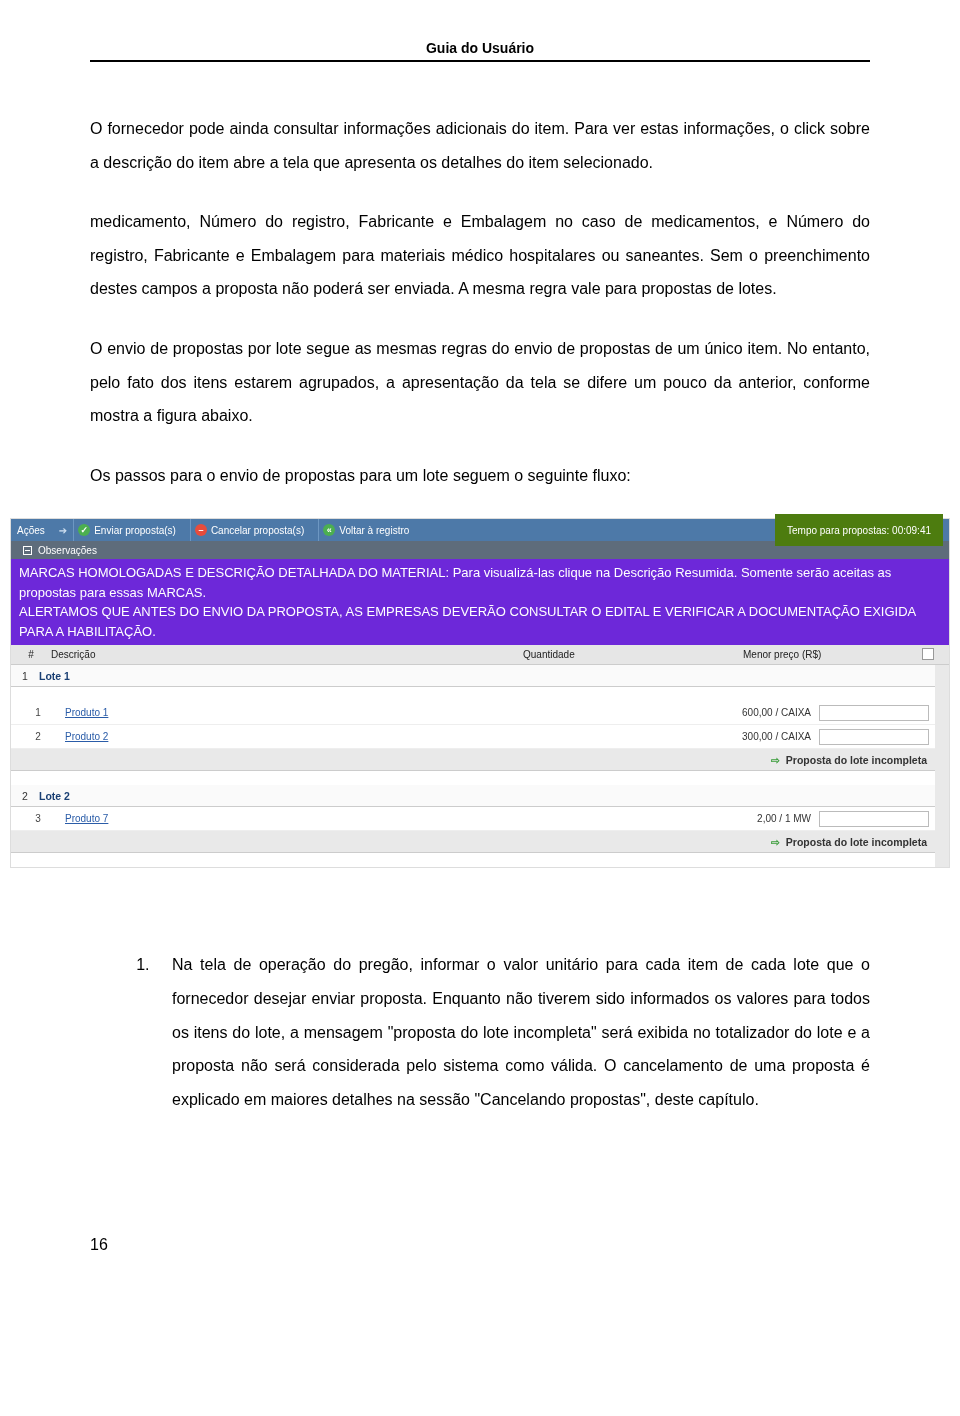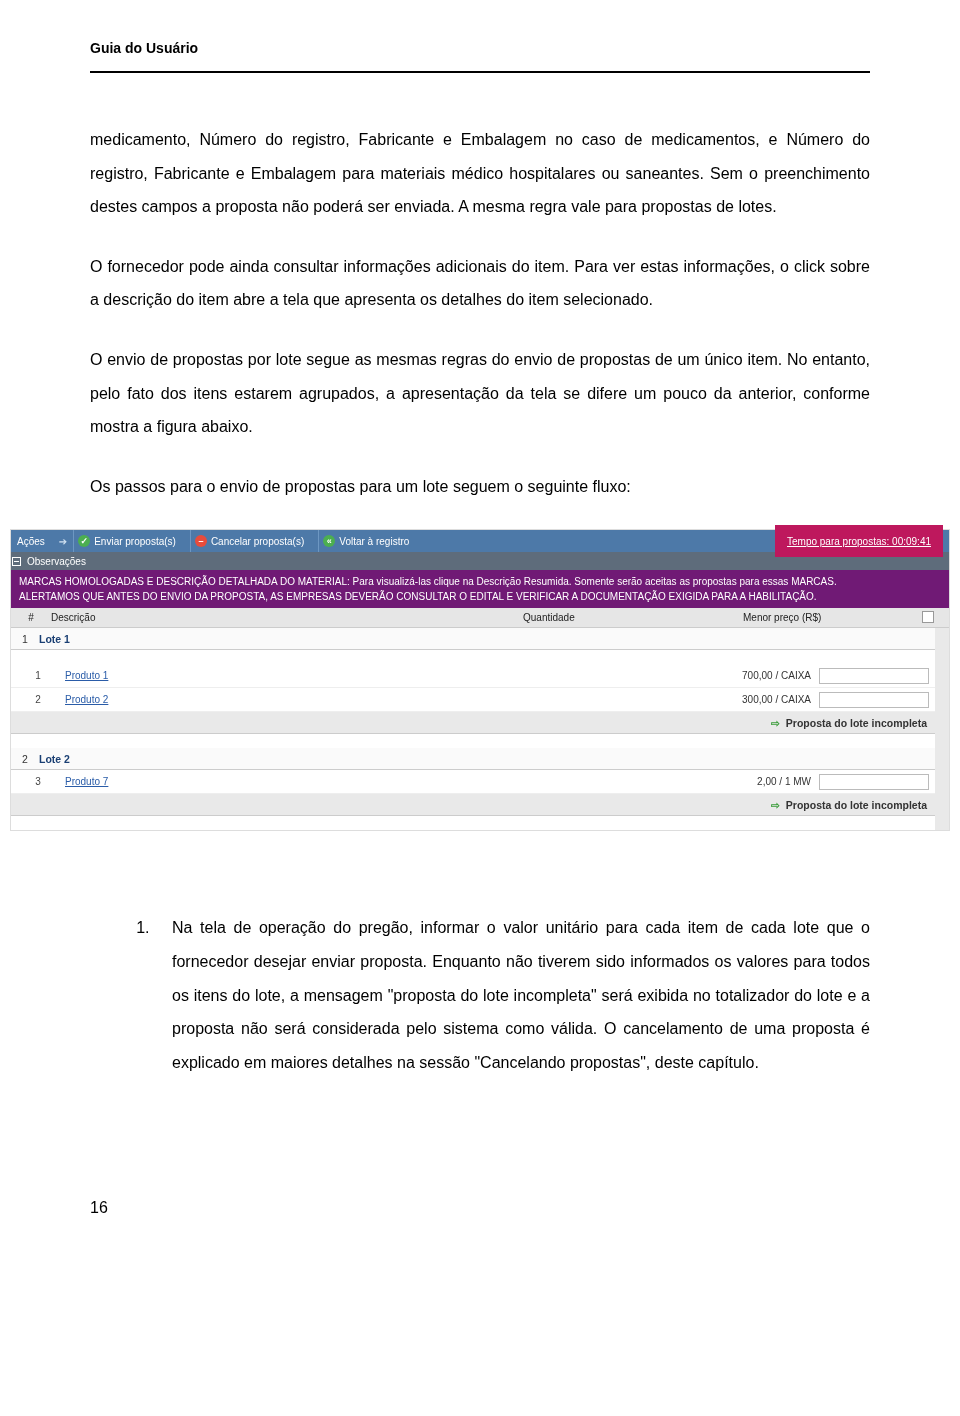--- a/index.html
+++ b/index.html
@@ -8,23 +8,23 @@
     background: #fff;
     font-family: Arial, Helvetica, sans-serif;
     color: #000;
     padding: 0;
   }
   .page {
     width: 960px;
     padding: 40px 90px 40px 90px;
   }
   .header {
-    text-align: left;
+    text-align: center;
     border-bottom: 2px solid #000;
-    padding-bottom: 15px;
+    padding-bottom: 4px;
     margin-bottom: 50px;
     font-size: 14px;
     font-weight: bold;
   }
   .body-text {
     font-size: 16px;
     line-height: 2.1;
     text-align: justify;
     margin-bottom: 26px;
   }
@@ -70,54 +70,53 @@
     border-radius: 50%;
     text-align: center;
     line-height: 12px;
     font-size: 9px;
     font-weight: bold;
   }
   .ico-green { background: #4caf50; color: #fff; }
   .ico-red { background: #e74c3c; color: #fff; }
   .tb-spacer { flex: 1; }
   .tb-timer {
-    background: #be185d;
+    background: #4d7c0f;
     height: 100%;
     display: flex;
     align-items: center;
     padding: 16px 12px;
-    text-decoration: underline;
   }
   .obs {
     display: flex;
     align-items: center;
     gap: 6px;
     background: #5e6c7b;
     color: #fff;
     height: 18px;
     font-size: 10px;
-    padding: 0 1px;
+    padding: 0 12px;
   }
   .obs-sq {
     display: inline-block;
     width: 9px; height: 9px;
     border: 1px solid #fff;
     position: relative;
   }
   .obs-sq::before {
     content: "";
     position: absolute;
     left: 1px; top: 3px;
     width: 5px; height: 1px;
     background: #fff;
   }
   .notice {
-    background: #701a75;
+    background: #6d28d9;
     color: #fff;
-    font-size: 10px;
+    font-size: 13px;
     padding: 4px 8px;
     line-height: 1.5;
   }
   .table-head {
     display: flex;
     align-items: center;
     background: #e6e6e6;
     height: 20px;
     font-size: 10px;
     border-bottom: 1px solid #ccc;
@@ -204,22 +203,22 @@
 </style>
 </head>
 <body>
 
 <div class="page">
 
   <div class="header">
     <span>Guia do Usuário</span>
   </div>
 
+  <p class="body-text">O fornecedor pode ainda consultar informações adicionais do item. Para ver estas informações, o click sobre a descrição do item abre a tela que apresenta os detalhes do item selecionado.</p>
   <p class="body-text">medicamento, Número do registro, Fabricante e Embalagem no caso de medicamentos, e Número do registro, Fabricante e Embalagem para materiais médico hospitalares ou saneantes. Sem o preenchimento destes campos a proposta não poderá ser enviada. A mesma regra vale para propostas de lotes.</p>
-  <p class="body-text">O fornecedor pode ainda consultar informações adicionais do item. Para ver estas informações, o click sobre a descrição do item abre a tela que apresenta os detalhes do item selecionado.</p>
   <p class="body-text">O envio de propostas por lote segue as mesmas regras do envio de propostas de um único item. No entanto, pelo fato dos itens estarem agrupados, a apresentação da tela se difere um pouco da anterior, conforme mostra a figura abaixo.</p>
   <p class="body-text">Os passos para o envio de propostas para um lote seguem o seguinte fluxo:</p>
 
   <div class="screenshot">
 
     <div class="toolbar">
       <span class="tb-label">Ações</span>
       <span class="tb-arrow">➔</span>
       <div class="tb-btn">
         <span class="ico ico-green">✓</span>
@@ -261,21 +260,21 @@
 
       <div class="lote-row">
         <span class="lote-num">1</span>
         <span class="lote-name">Lote 1</span>
       </div>
       <div class="gap-row"></div>
 
       <div class="prod-row">
         <span class="prod-num">1</span>
         <a class="prod-link">Produto 1</a>
-        <span class="prod-qtd">700,00 / CAIXA</span>
+        <span class="prod-qtd">600,00 / CAIXA</span>
         <span class="prod-input"></span>
       </div>
       <div class="prod-row">
         <span class="prod-num">2</span>
         <a class="prod-link">Produto 2</a>
         <span class="prod-qtd">300,00 / CAIXA</span>
         <span class="prod-input"></span>
       </div>
       <div class="total-row">
         <span class="arrow-green">⇨</span>

